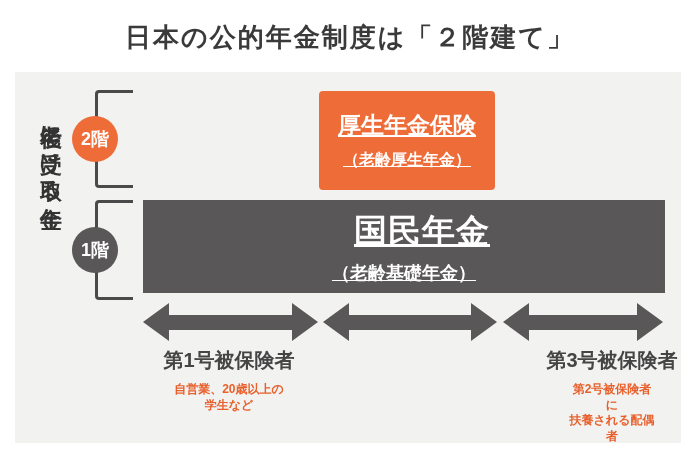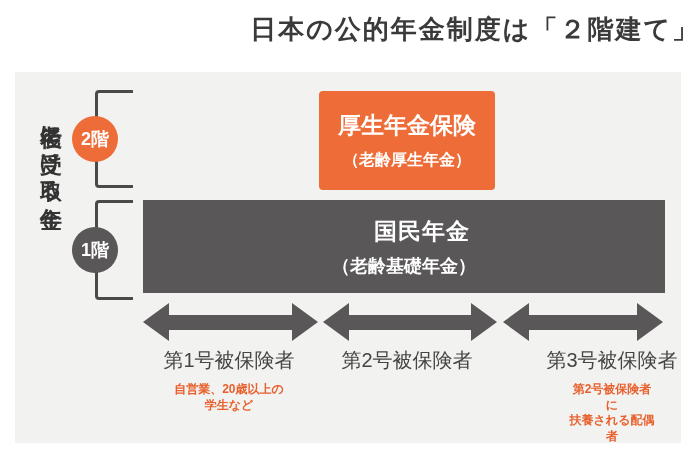--- a/index.html
+++ b/index.html
@@ -11,22 +11,22 @@
     --label-text:#454545;
     --desc-orange:#e8602c;
     --box-text:#ffffff;
   }
   *{margin:0;padding:0;box-sizing:border-box;}
   html,body{background:#ffffff;}
   body{font-family:"Liberation Sans","DejaVu Sans",sans-serif;}
   .canvas{position:relative;width:700px;height:470px;background:#ffffff;overflow:hidden;}
 
   .title{
-    position:absolute;left:0;top:12px;width:700px;
-    text-align:right;
+    position:absolute;left:0;top:20px;width:700px;
+    text-align:center;
     font-size:26px;font-weight:800;letter-spacing:2px;
     color:var(--title-text,#3a3a3a);
   }
 
   .panel{
     position:absolute;left:15px;top:72px;width:666px;height:371px;
     background:var(--panel-bg,#f2f2f1);
   }
 
   .v-label{
@@ -49,33 +49,33 @@
     position:absolute;left:72px;width:46px;height:46px;border-radius:50%;
     display:flex;align-items:center;justify-content:center;
     color:var(--box-text,#ffffff);font-size:18px;font-weight:800;
   }
   .badge-2f{top:116px;background:var(--accent-orange,#ee6c38);}
   .badge-1f{top:227px;background:var(--dark-gray,#595757);}
 
   .box{
     position:absolute;display:flex;flex-direction:column;
     align-items:center;justify-content:center;
-    color:var(--box-text,#ffffff);text-align:center;
+    color:var(--box-text,#ffffff);text-align:center;text-decoration:underline;
   }
   .box-orange{
     left:319px;top:91px;width:176px;height:99px;
     background:var(--accent-orange,#ee6c38);border-radius:4px;gap:9px;
   }
   .box-orange .box-title{font-size:23px;font-weight:800;}
   .box-orange .box-subtitle{font-size:16px;font-weight:700;}
   .box-gray{
     left:143px;top:200px;width:522px;height:93px;
     background:var(--dark-gray,#595757);gap:7px;
   }
-  .box-gray .box-title{font-size:23px;font-weight:800;letter-spacing:1px;margin-left:36px;}
+  .box-gray .box-title{font-size:33px;font-weight:800;letter-spacing:1px;margin-left:36px;}
   .box-gray .box-subtitle{font-size:18px;font-weight:700;}
 
   .arrow{
     position:absolute;top:303px;height:38px;
     display:flex;align-items:center;
   }
   .arrow-1{left:143px;width:175px;}
   .arrow-2{left:323px;width:174px;}
   .arrow-3{left:503px;width:160px;}
   .arrow .head-l{
@@ -85,21 +85,21 @@
   }
   .arrow .head-r{
     width:0;height:0;
     border-top:19px solid transparent;border-bottom:19px solid transparent;
     border-left:26px solid var(--dark-gray,#595757);
   }
   .arrow .bar{flex:1;height:15px;background:var(--dark-gray,#595757);}
 
   .glabel{
     position:absolute;top:347px;transform:translateX(-50%);
-    font-size:20px;font-weight:400;color:var(--label-text,#454545);
+    font-size:20px;font-weight:700;color:var(--label-text,#454545);
     white-space:nowrap;
   }
   .gdesc{
     position:absolute;top:382px;transform:translateX(-50%);
     font-size:12px;font-weight:800;color:var(--desc-orange,#e8602c);
     text-align:center;white-space:pre-line;line-height:1.3;
   }
   .gx1{left:229px;}
   .gx2{left:407px;}
   .gx3{left:578px;margin-left:34px;}
@@ -141,21 +141,20 @@
     <span class="bar"></span>
     <span class="head-r"></span>
   </div>
   <div class="arrow arrow-3">
     <span class="head-l"></span>
     <span class="bar"></span>
     <span class="head-r"></span>
   </div>
 
   <div class="glabel gx1">第1号被保険者</div>
-  <div class="glabel gx2">第2号被保険者</div>
   <div class="glabel gx3">第3号被保険者</div>
 
   <div class="gdesc gx1">自営業、20歳以上の
 学生など</div>
   <div class="gdesc gx3">第2号被保険者に
 扶養される配偶者</div>
 
 </div>
 
 </body></html>

